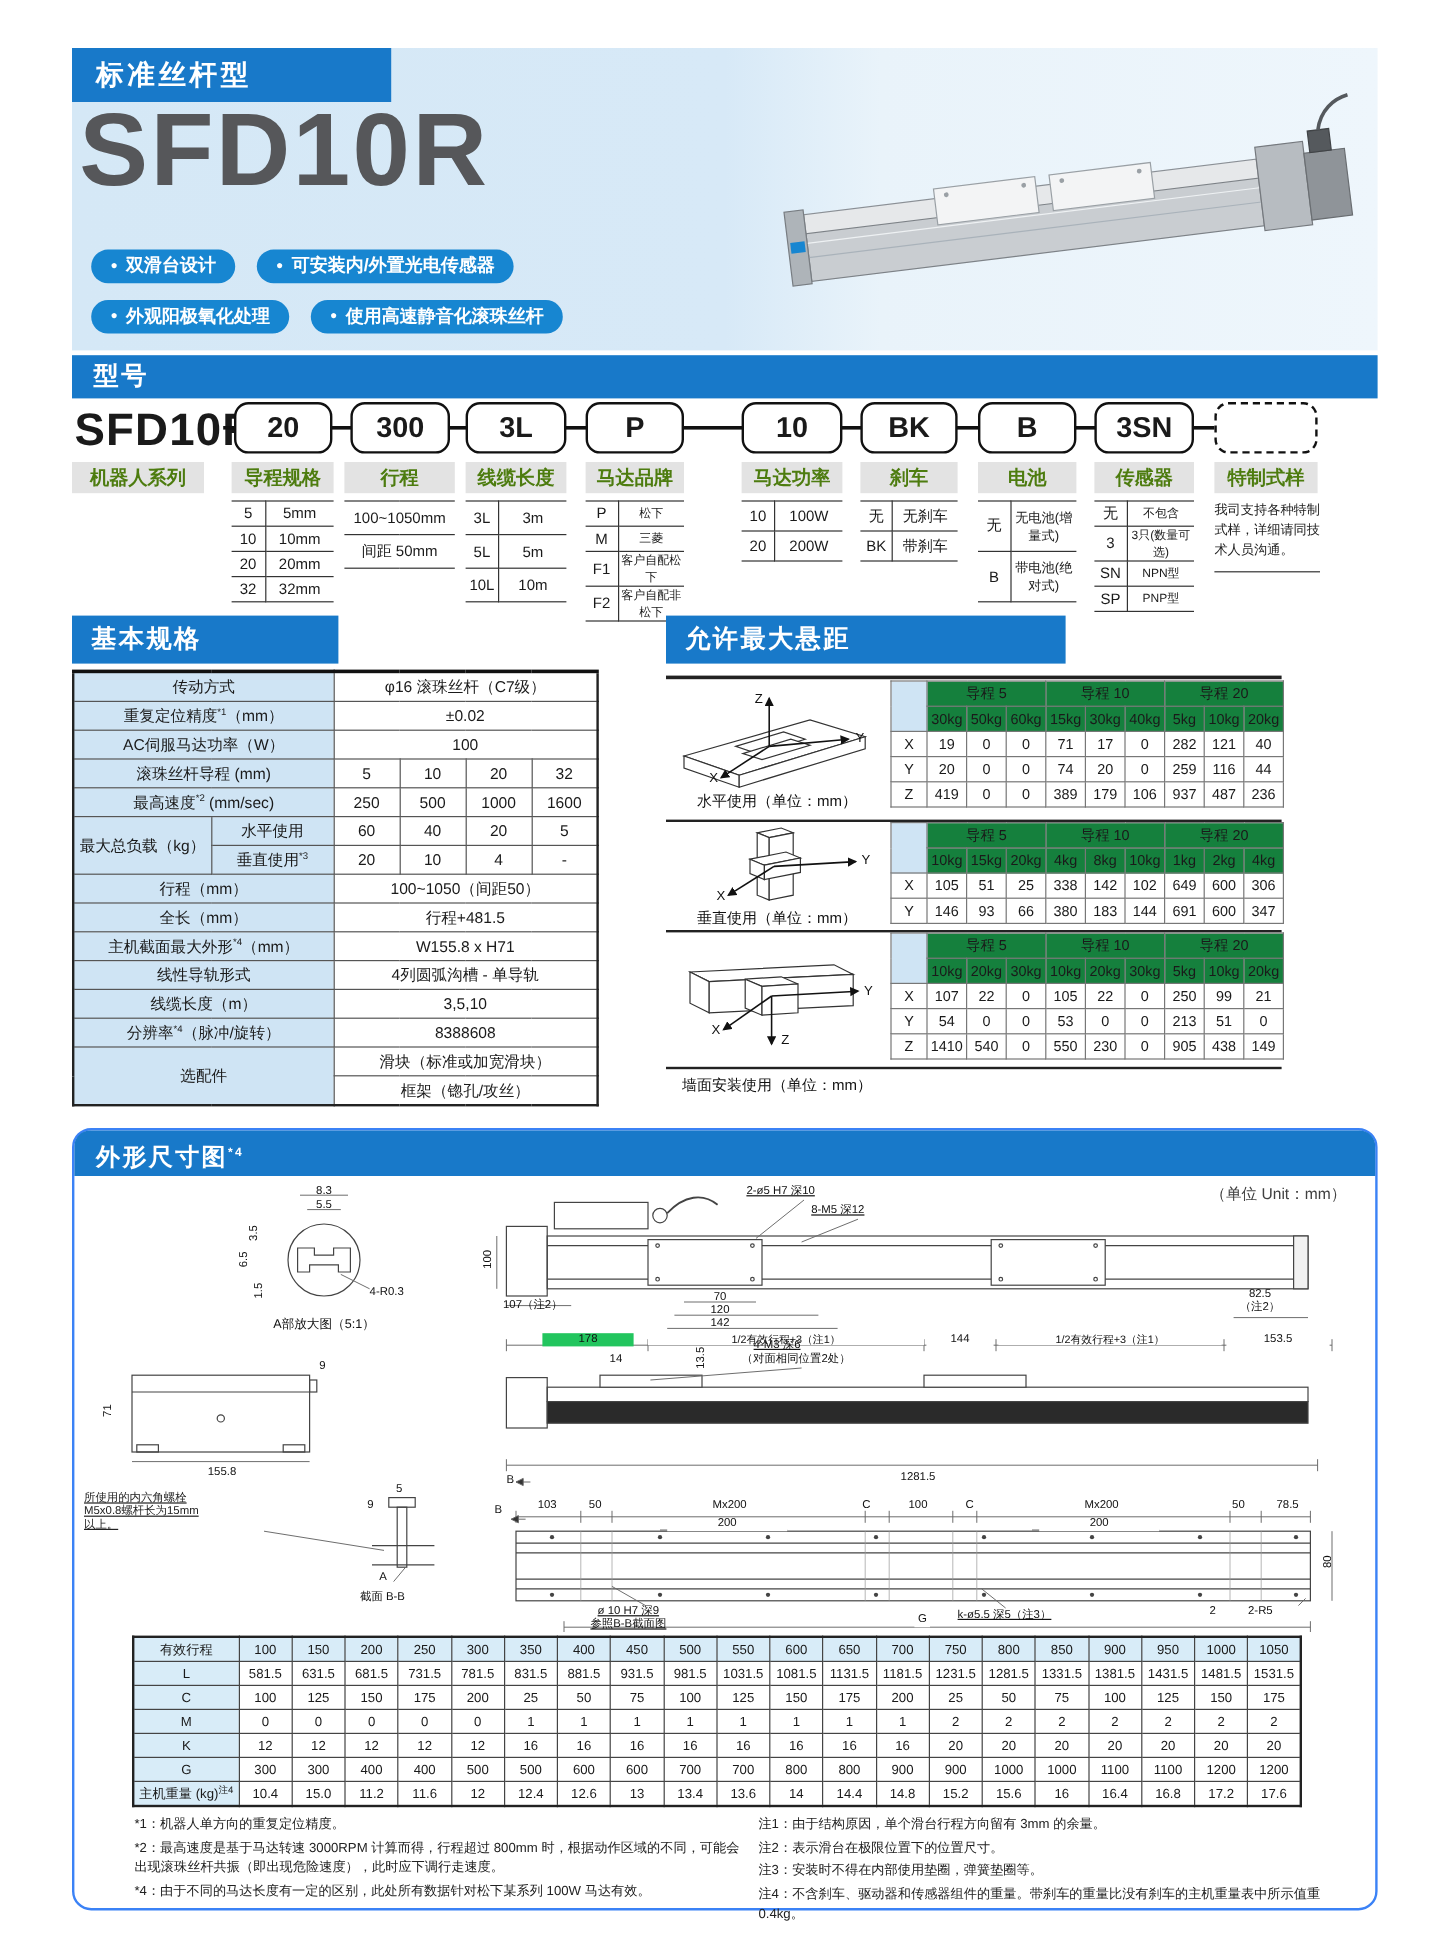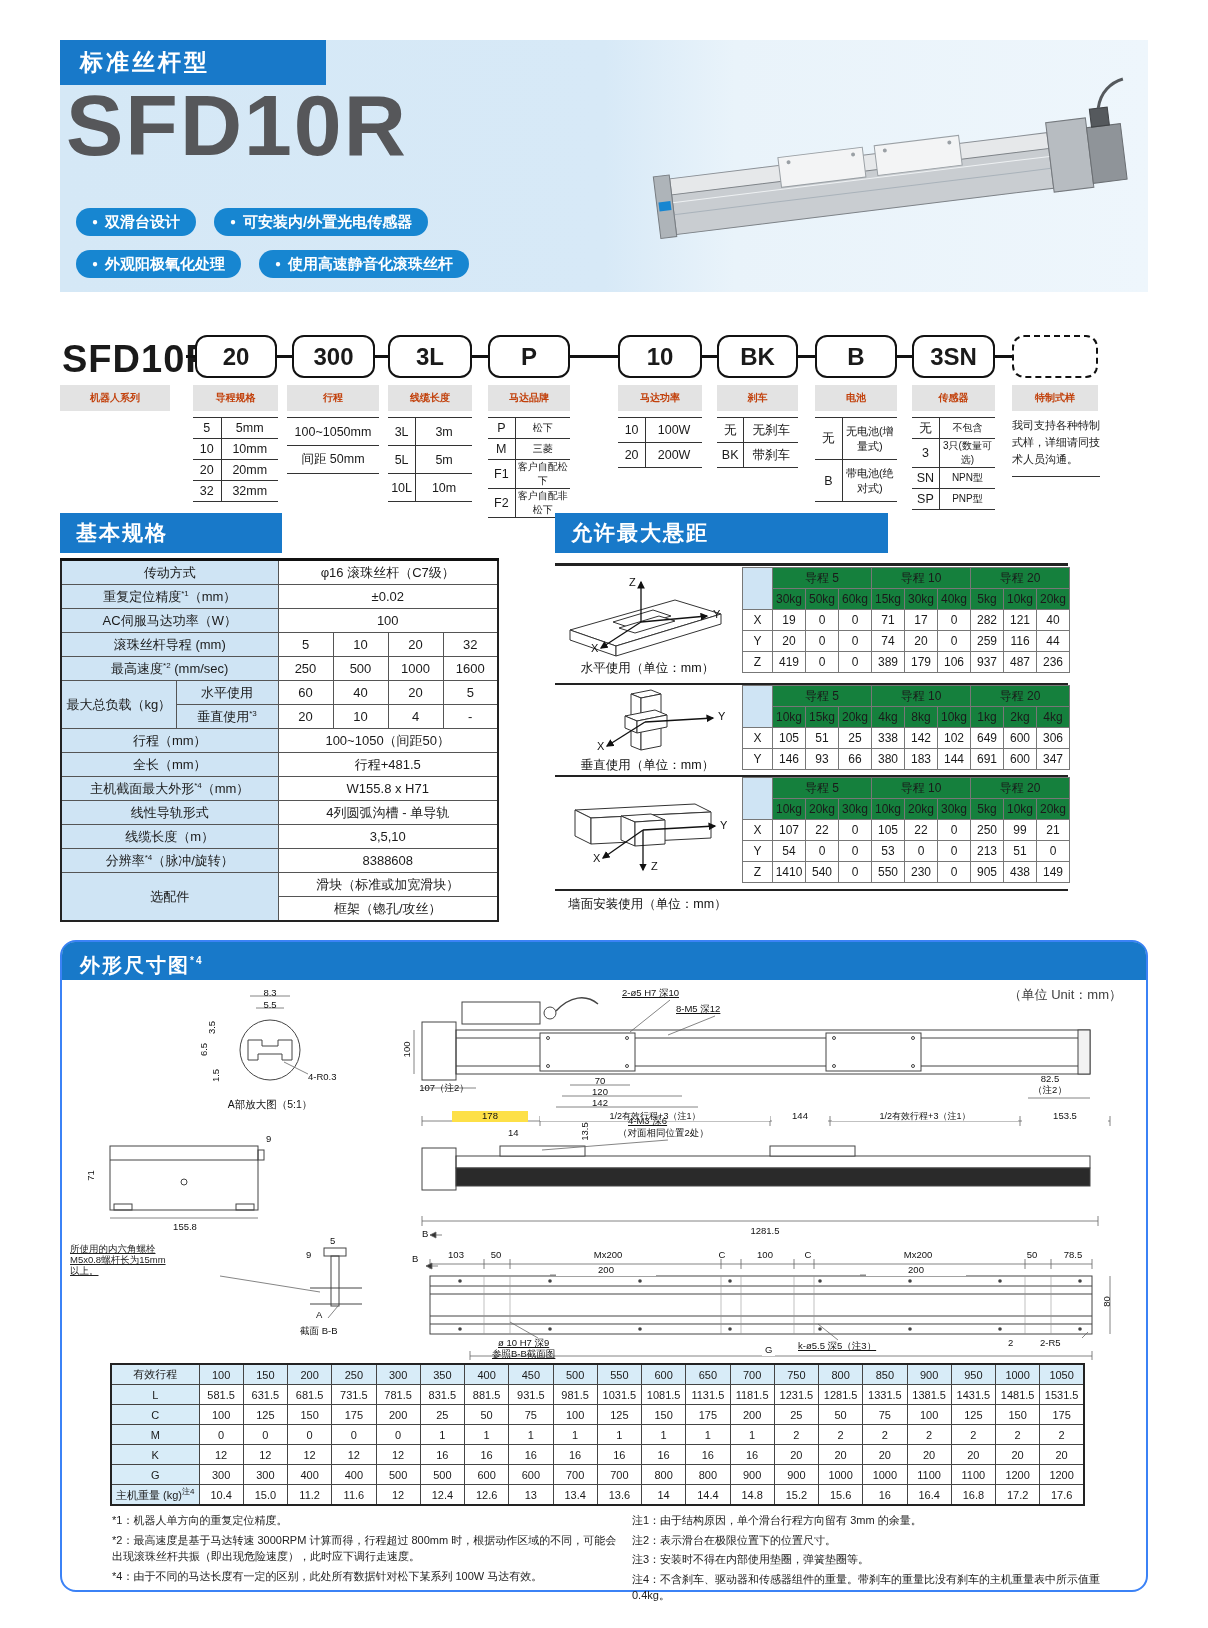--- a/index.html
+++ b/index.html
@@ -29,22 +29,22 @@
     padding-left:16px;box-sizing:border-box;letter-spacing:2px;}
   #bar-overhang{left:555px;top:513px;width:333px;height:40px;line-height:40px;font-size:21px;
     padding-left:16px;box-sizing:border-box;letter-spacing:2px;}
 
   
   #code-prefix{left:62px;top:338px;font-size:38px;font-weight:bold;letter-spacing:1px;}
   #code-line{left:186px;top:355px;width:826px;height:3px;background:#111;}
   .code-box{top:335px;height:43px;border:2.5px solid #111;border-radius:12px;background:#fff;
     display:flex;align-items:center;justify-content:center;font-size:24px;font-weight:bold;box-sizing:border-box;}
   .code-box.dashed{border-style:dashed;border-width:2px;}
-  .opt-label{top:385px;height:26px;background:#e3e3e3;color:#c2410c;display:flex;align-items:center;
-    justify-content:center;font-size:10px;font-weight:bold;}
+  .opt-label{top:385px;height:26px;background:#e3e3e3;color:#4d7c0f;display:flex;align-items:center;
+    justify-content:center;font-size:16px;font-weight:bold;}
   .opt-wrap{top:417px;}
   table.mini{border-collapse:collapse;width:100%;table-layout:fixed;}
   table.mini td{border-top:1.2px solid #333;border-bottom:1.2px solid #333;text-align:center;
     font-size:12.5px;padding:0 1px;}
   table.mini td.code{border-right:1.2px solid #333;width:30%;}
   table.mini.h21 td{height:20px;}
   table.mini.h25 td{height:24px;}
   table.mini.h28 td{height:27px;}
   table.mini.h42 td{height:41px;}
   table.mini.sm td.desc{font-size:10px;}
@@ -127,20 +127,21 @@
         <rect x="14" y="100" width="16" height="62" fill="#aeb4b9" stroke="#787d82"></rect>
         <rect x="16" y="126" width="12" height="9" fill="#1786d1" stroke="none"></rect>
         <rect x="410" y="94" width="40" height="70" fill="#b7bcc1" stroke="#75797e"></rect>
         <rect x="450" y="104" width="34" height="56" fill="#8f9499" stroke="#6a6e72"></rect>
         <rect x="455" y="86" width="18" height="18" fill="#55595d" stroke="#404346"></rect>
         <path d="M464 86 C 468 70, 480 62, 492 60" fill="none" stroke="#55595d" stroke-width="3"></path>
       </g>
     </svg>
   </div>
 
+  <div id="bar-model" class="abs bar">型号</div>
   <div id="code-prefix" class="abs">SFD10R</div>
   <div id="code-line" class="abs"></div>
 
   <div class="abs code-box" style="left:195px;width:82px;">20</div>
   <div class="abs code-box" style="left:292px;width:83px;">300</div>
   <div class="abs code-box" style="left:388px;width:84px;">3L</div>
   <div class="abs code-box" style="left:488px;width:82px;">P</div>
   <div class="abs code-box" style="left:618px;width:84px;">10</div>
   <div class="abs code-box" style="left:717px;width:81px;">BK</div>
   <div class="abs code-box" style="left:815px;width:82px;">B</div>
@@ -786,21 +787,21 @@
     <span class="dim rot" style="left:140px;top:82px;">1.5</span>
     <span class="dim" style="left:238px;top:84px;">4-R0.3</span>
     <span class="dim c" style="left:130px;top:110px;width:140px;font-size:10.5px;">A部放大图（5:1）</span>
     <span class="dim ld" style="left:552px;top:0;">2-ø5 H7 深10</span>
     <span class="dim ld" style="left:606px;top:16px;">8-M5 深12</span>
     <span class="dim rot" style="left:330px;top:56px;">100</span>
     <span class="dim c" style="left:342px;top:95px;width:64px;">107（注2）</span>
     <span class="dim c" style="left:498px;top:88px;width:64px;">70</span>
     <span class="dim c" style="left:494px;top:99px;width:72px;">120</span>
     <span class="dim c" style="left:490px;top:110px;width:80px;">142</span>
-    <span class="dim c" style="left:382px;top:123px;width:76px;background:#fde047;">178</span>
+    <span class="dim c" style="left:382px;top:123px;width:76px;background:#22c55e;">178</span>
     <span class="dim c" style="left:470px;top:123px;width:230px;background:#fff;font-size:9px;">1/2有效行程+3（注1）</span>
     <span class="dim c" style="left:702px;top:123px;width:56px;background:#fff;">144</span>
     <span class="dim c" style="left:762px;top:123px;width:186px;background:#fff;font-size:9px;">1/2有效行程+3（注1）</span>
     <span class="dim c" style="left:952px;top:123px;width:86px;background:#fff;">153.5</span>
     <span class="dim c" style="left:950px;top:86px;width:60px;">82.5</span>
     <span class="dim c" style="left:946px;top:97px;width:68px;">（注2）</span>
 
     <span class="dim rot" style="left:16px;top:182px;">71</span>
     <span class="dim c" style="left:70px;top:234px;width:90px;">155.8</span>
     <span class="dim" style="left:196px;top:146px;">9</span>

